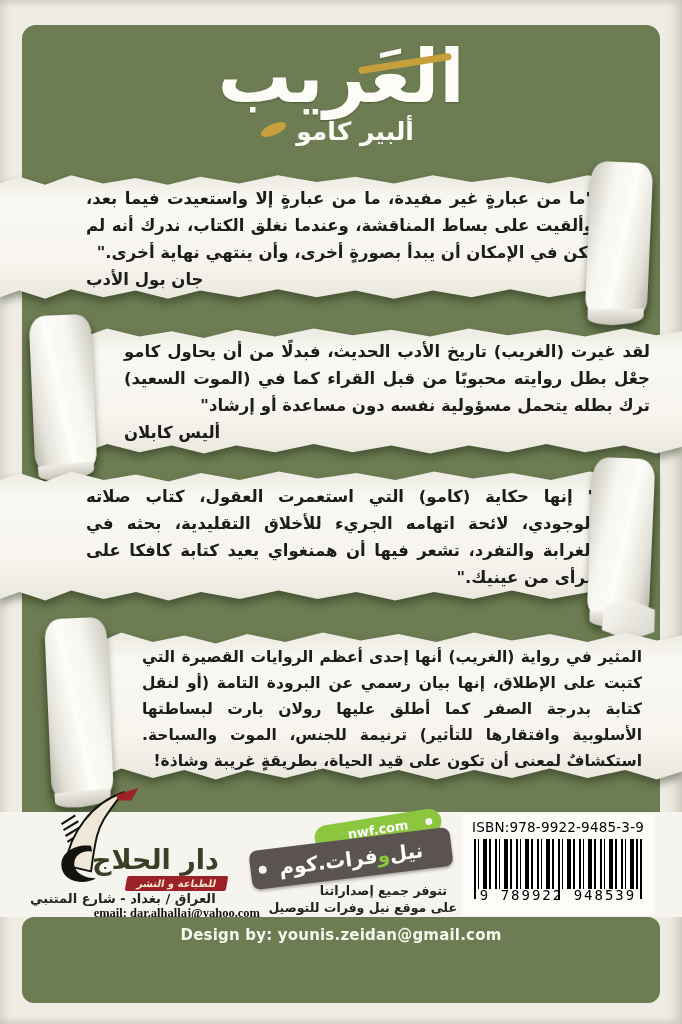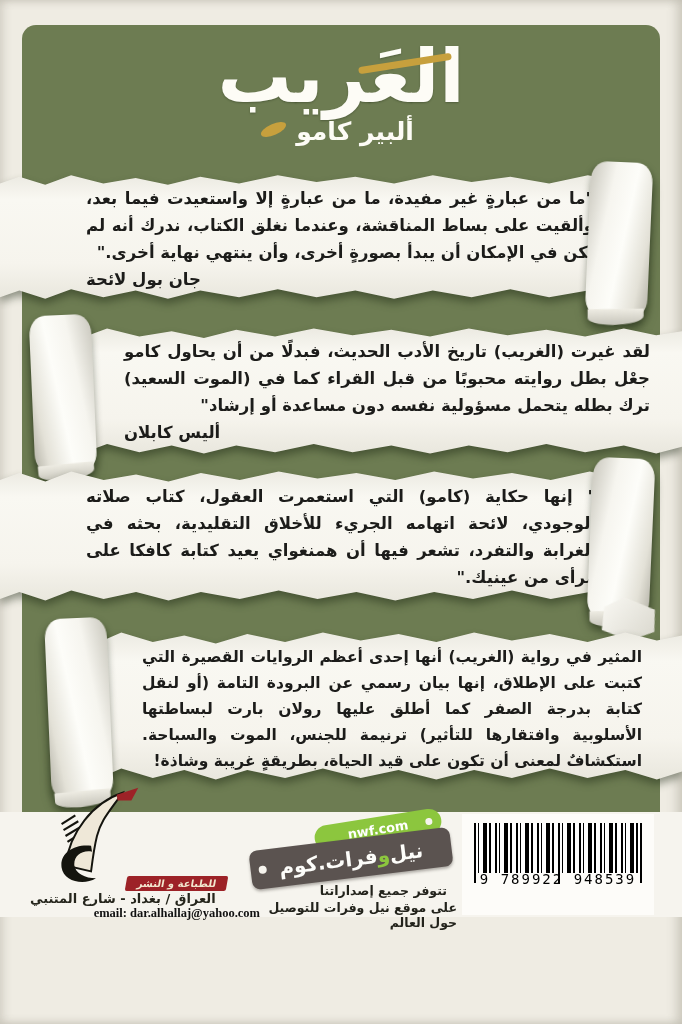--- a/index.html
+++ b/index.html
@@ -141,21 +141,21 @@
     <div class="gold-dash"></div>
     <div class="gold-comma"></div>
     <div class="book-title">الغَريب</div>
     <div class="book-author">ألبير كامو</div>
   </div>
 
   <div class="strip" style="left:0; top:170px; width:646px; height:134px;">
     <div class="curl right"></div>
     <div class="paper" style="padding:15px 52px 8px 86px;">
       <div class="quote">"ما من عبارةٍ غير مفيدة، ما من عبارةٍ إلا واستعيدت فيما بعد، وألقيت على بساط المناقشة، وعندما نغلق الكتاب، ندرك أنه لم يكن في الإمكان أن يبدأ بصورةٍ أخرى، وأن ينتهي نهاية أخرى."</div>
-      <div class="attr">جان بول لائحة</div>
+      <div class="attr">جان بول الأدب</div>
     </div>
   </div>
 
   <div class="strip" style="left:36px; top:323px; width:646px; height:136px;">
     <div class="curl left"></div>
     <div class="paper" style="padding:15px 32px 8px 88px;">
       <div class="quote">لقد غيرت (الغريب) تاريخ الأدب الحديث، فبدلًا من أن يحاول كامو جعْل بطل روايته محبوبًا من قبل القراء كما في (الموت السعيد) ترك بطله يتحمل مسؤولية نفسه دون مساعدة أو إرشاد"</div>
       <div class="attr">أليس كابلان</div>
     </div>
   </div>
@@ -185,43 +185,48 @@
         <g stroke="#14140e" stroke-width="2.2" fill="none">
           <line x1="26" y1="38" x2="40" y2="29"></line>
           <line x1="28" y1="44" x2="43" y2="35"></line>
           <line x1="30" y1="50" x2="45" y2="41"></line>
           <line x1="32" y1="56" x2="46" y2="47"></line>
         </g>
         <path d="M30 80 C34 46 58 16 88 6 C74 26 66 34 62 50 C59 62 58 70 56 86 Z" fill="#efe8d8" stroke="#14140e" stroke-width="2"></path>
         <path d="M82 8 L104 1 L97 14 L83 14 Z" fill="#9d2227"></path>
         <path d="M56 60 C38 58 24 68 26 82 C28 96 48 101 61 93 C50 93 40 88 39 80 C38 70 47 64 57 66 Z" fill="#14140e"></path>
       </svg>
+      <div class="publisher-name">دار الحلاج</div>
       <div class="publisher-ribbon">للطباعة و النشر</div>
       <div class="publisher-address">العراق / بغداد - شارع المتنبي</div>
       <div class="publisher-email">email: dar.alhallaj@yahoo.com</div>
     </div>
 
     <div class="distributor-block">
       <div class="tag-green">
         <span>nwf.com</span>
       </div>
       <div class="tag-dark">
         <span>نيل </span>
           <span class="waw">و</span>
           <span>فرات.كوم</span>
       </div>
       <div class="dist-line1">تتوفر جميع إصداراتنا</div>
       <div class="dist-line2">على موقع نيل وفرات للتوصيل حول العالم</div>
     </div>
 
     <div class="isbn-block">
+      <div class="isbn-number">ISBN:978-9922-9485-3-9</div>
       <div class="barcode">
         <div class="guard g-left"></div>
         <div class="guard g-mid"></div>
         <div class="guard g-right"></div>
       </div>
       <div class="barcode-digits">9 789922 948539</div>
     </div>
 
   </div>
 
+  <div class="design-bar">
+    <div class="design-credit">Design by: younis.zeidan@gmail.com</div>
+  </div>
 
 </div>
 
 </body></html>

